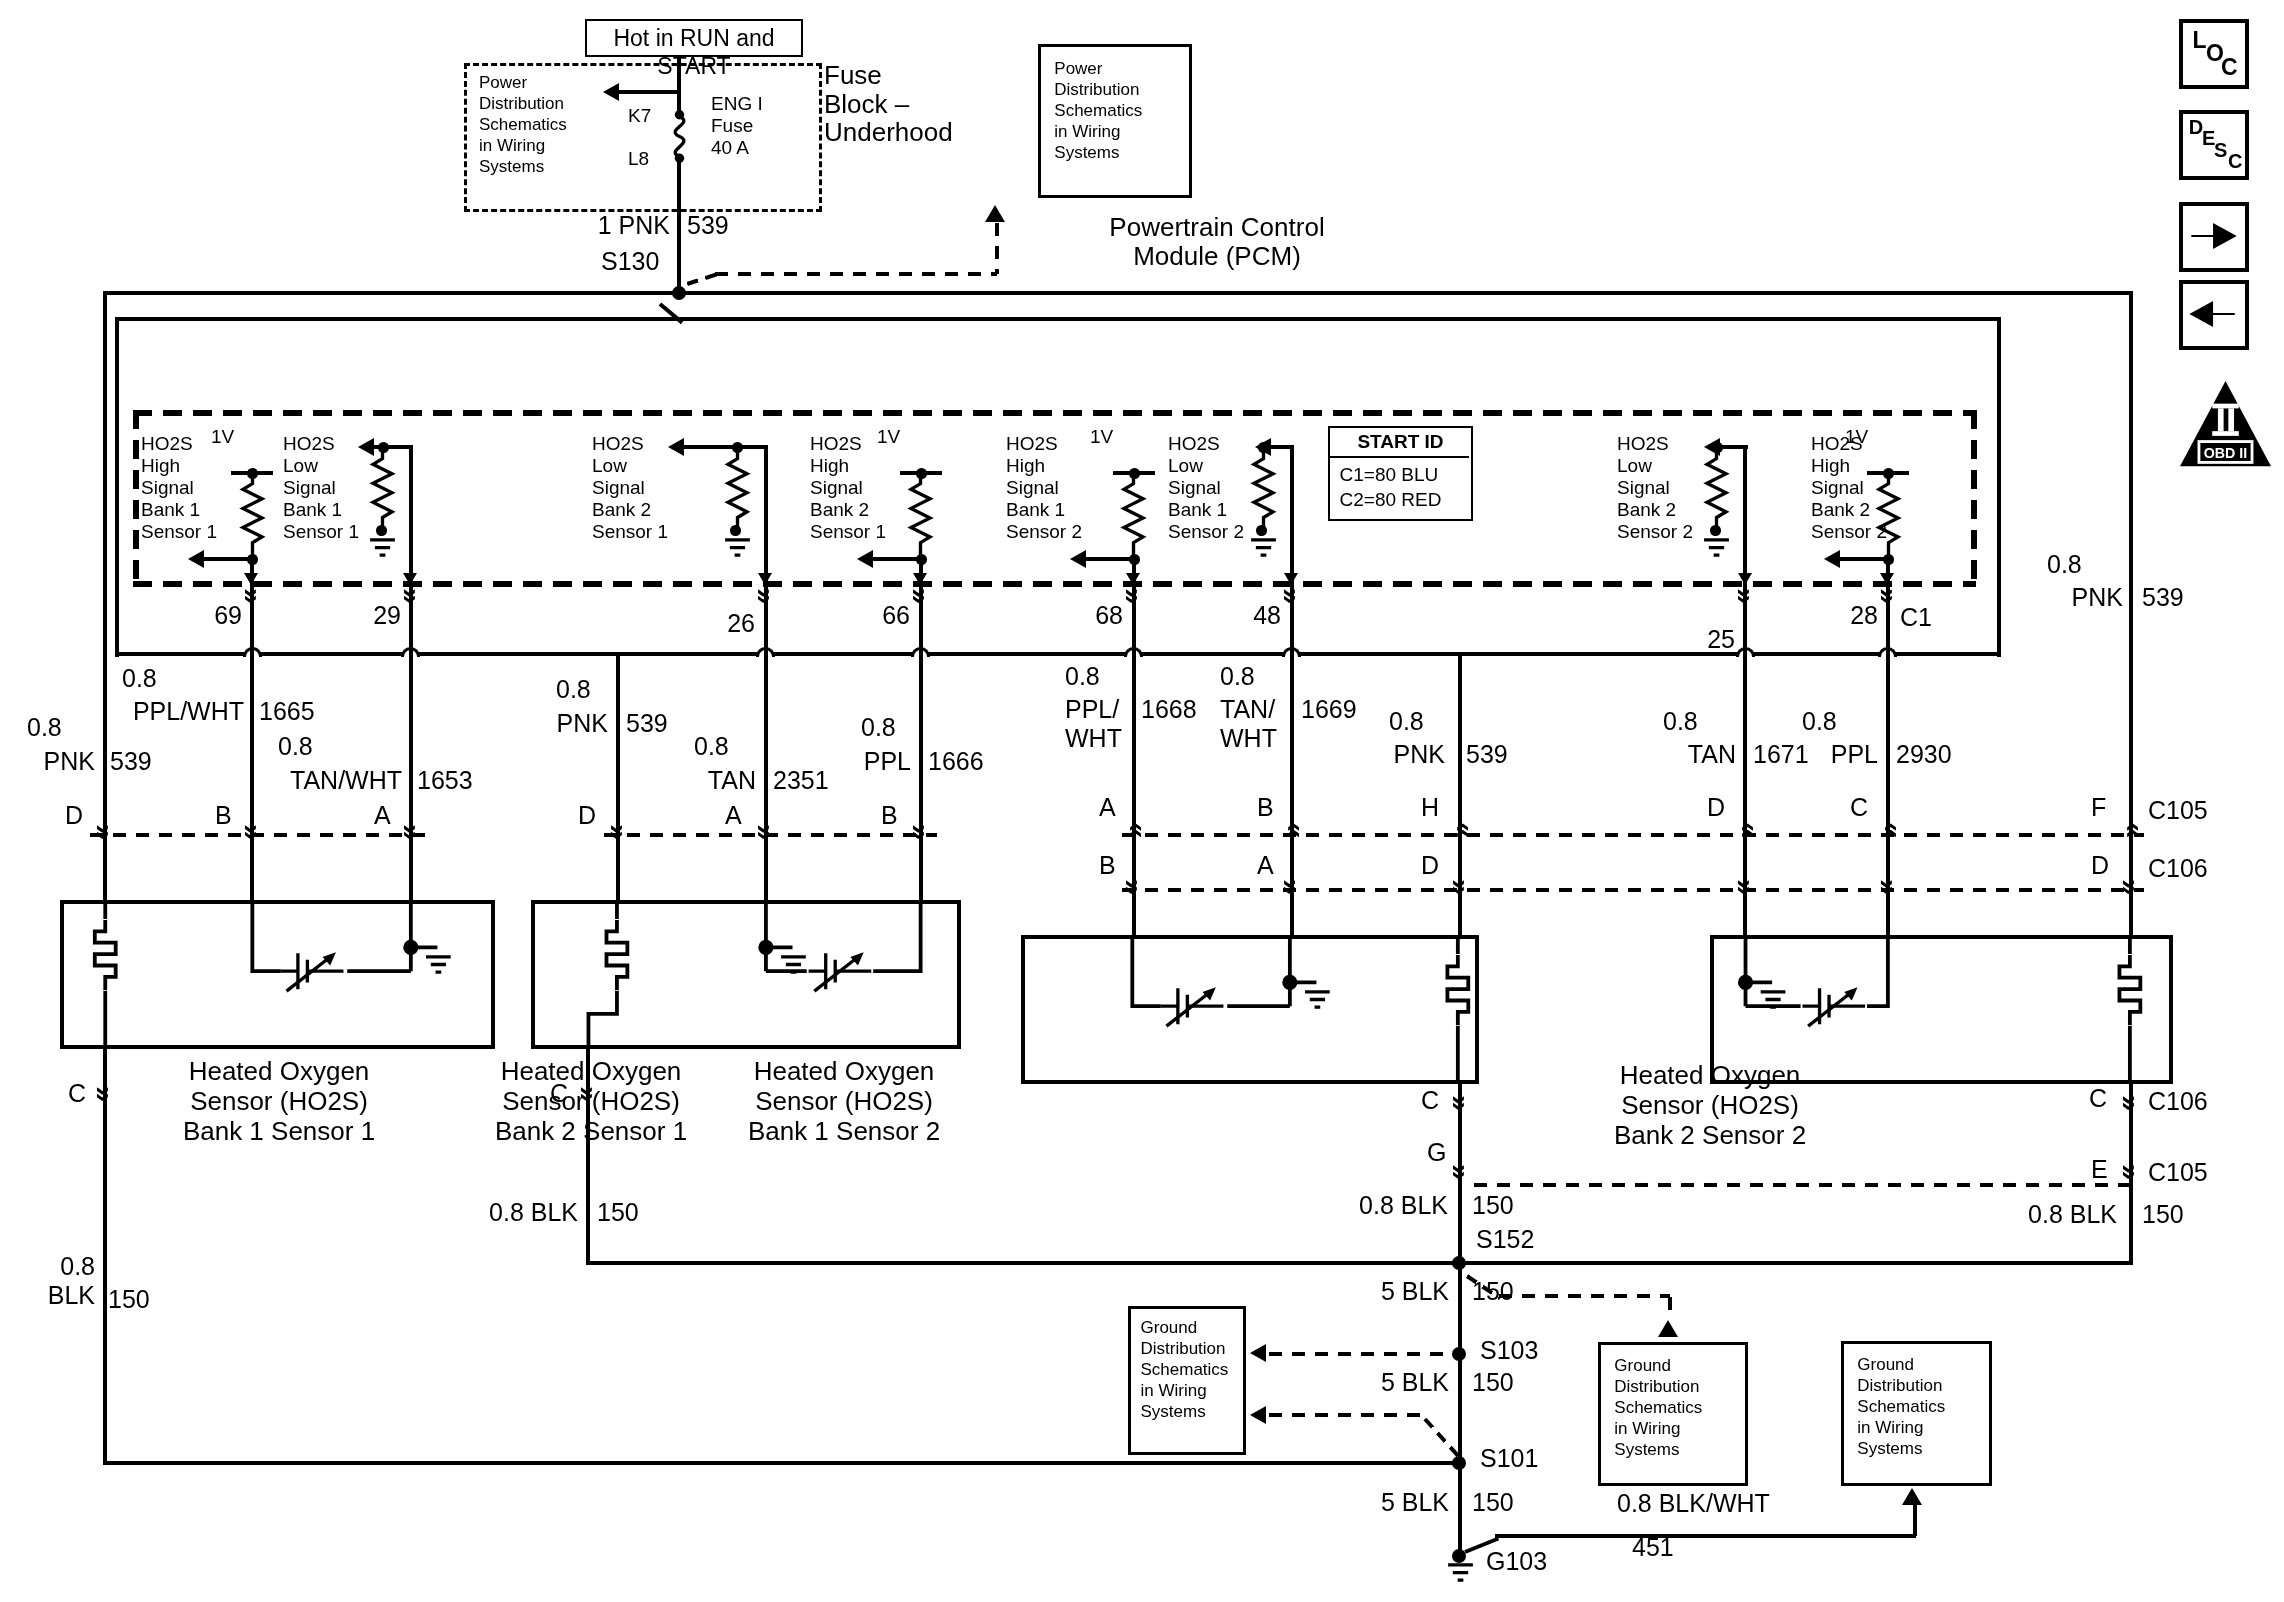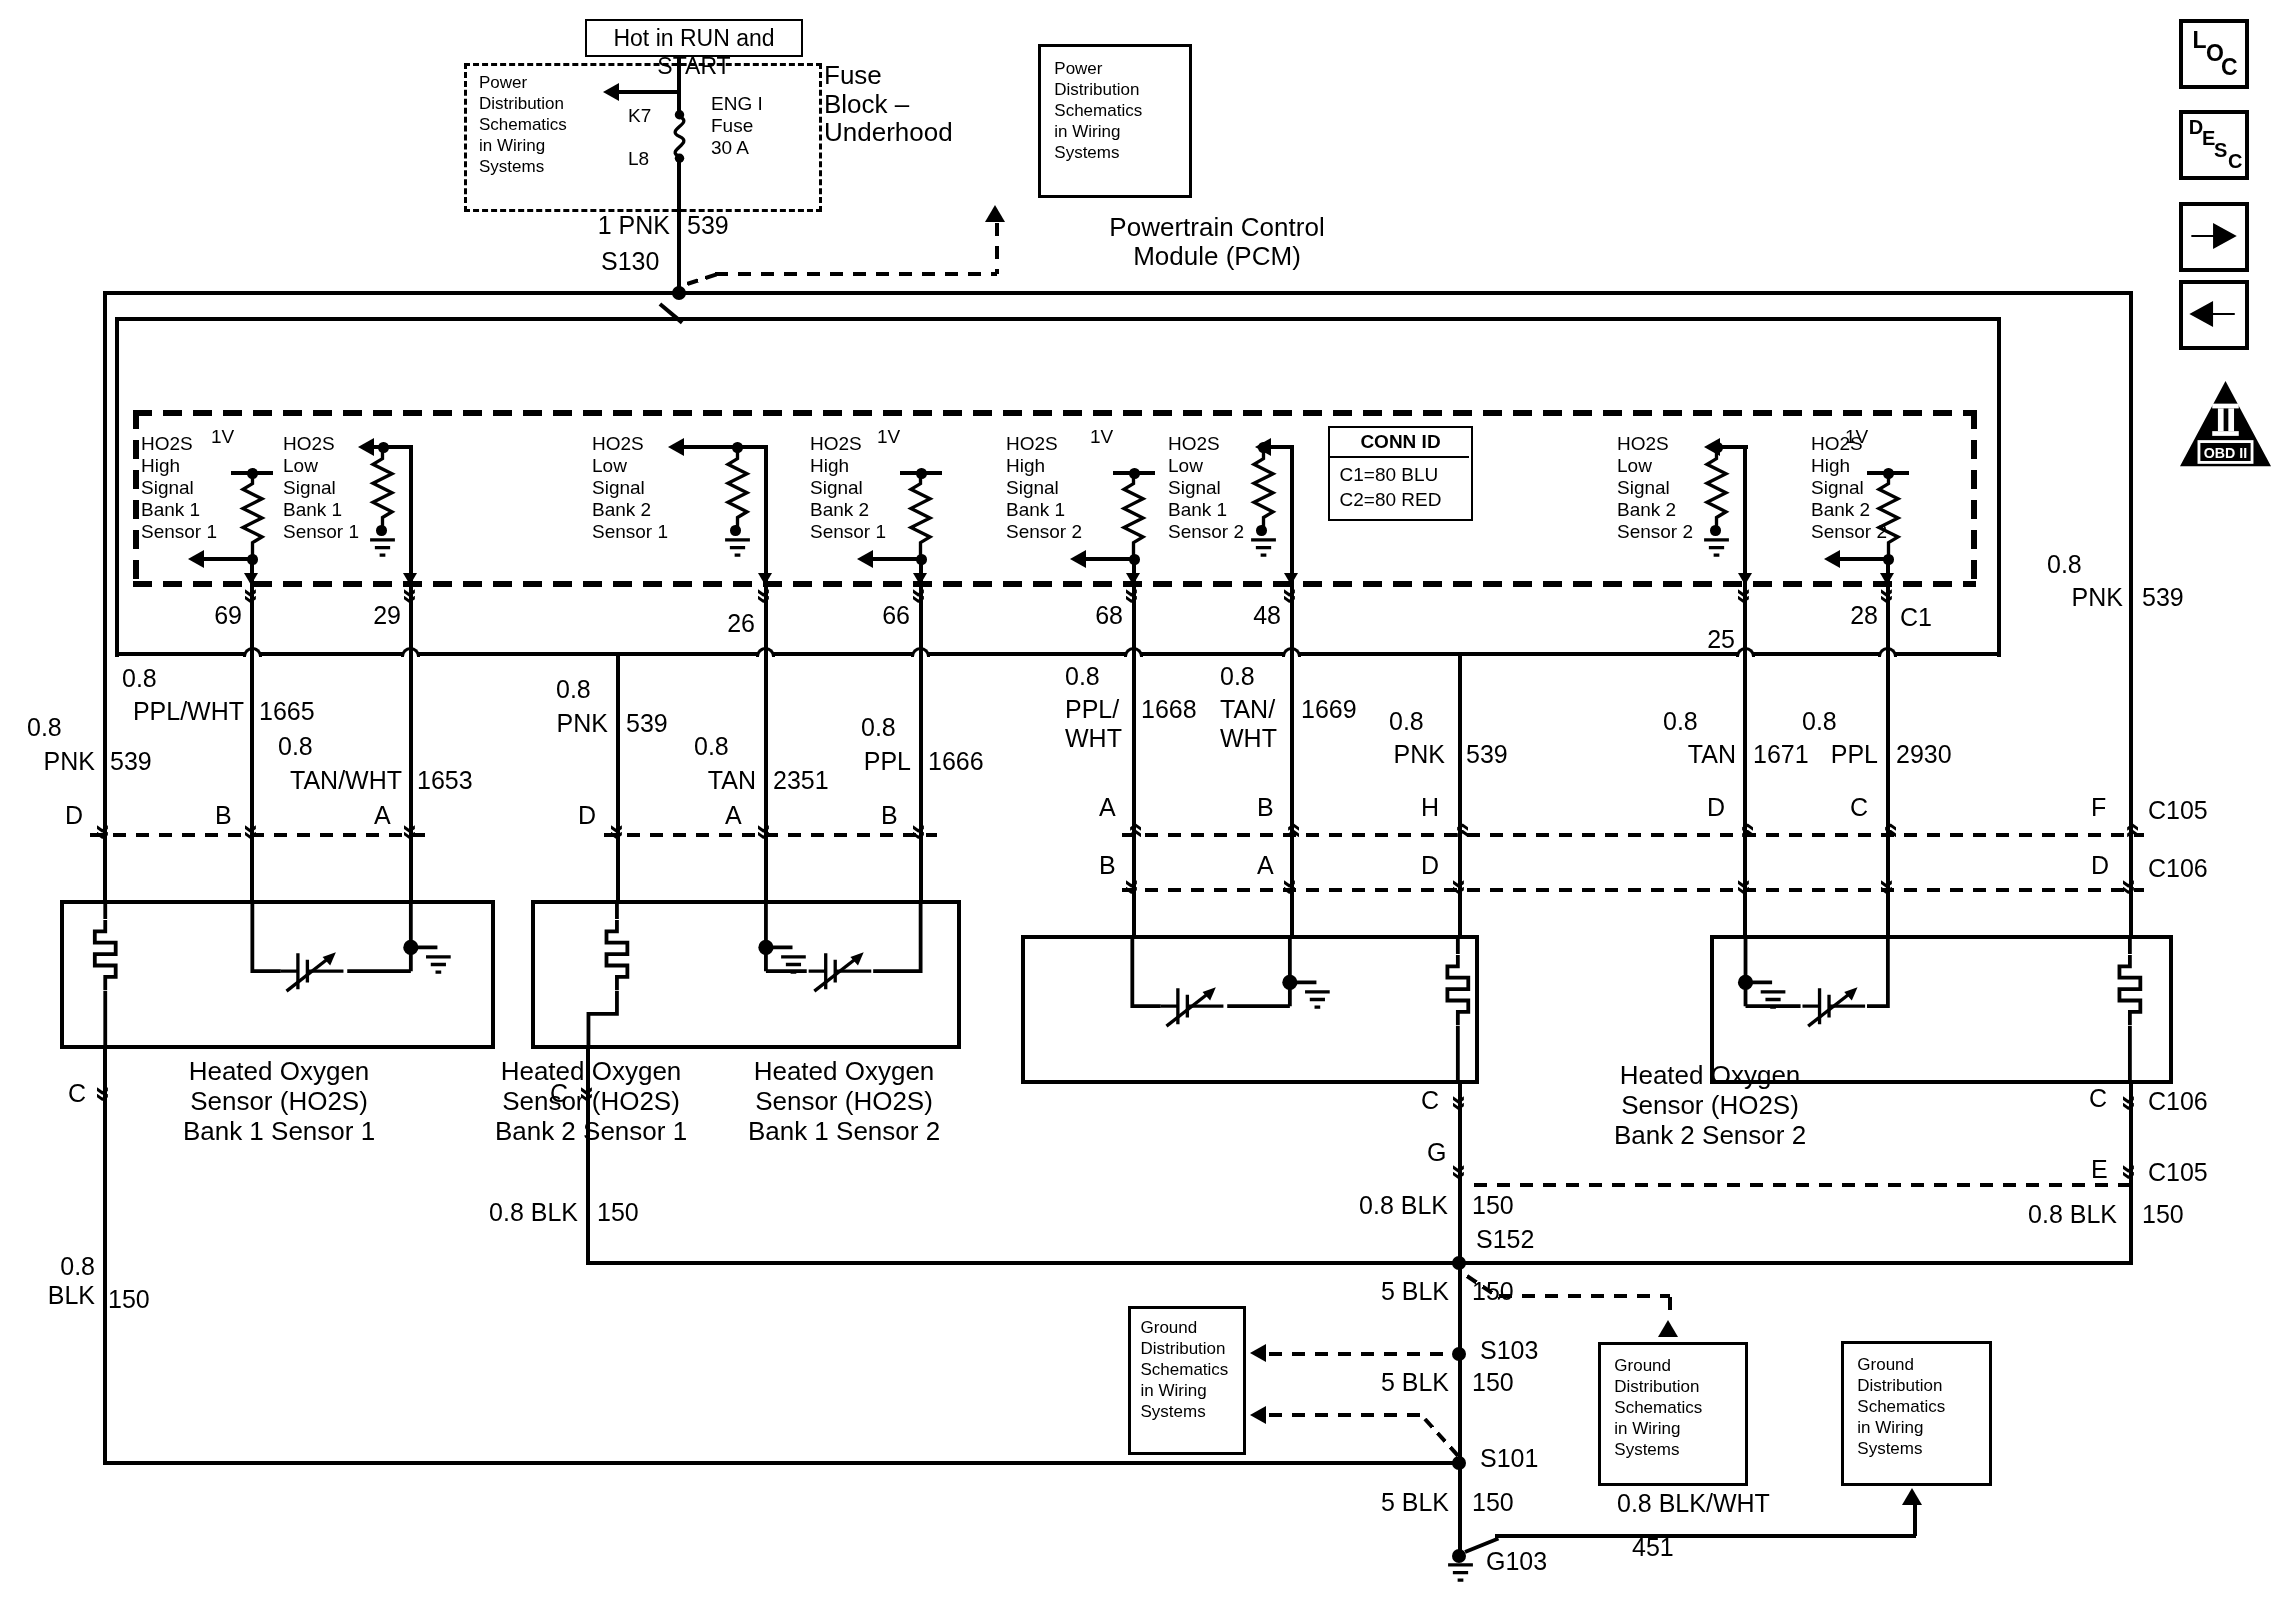--- a/index.html
+++ b/index.html
@@ -76,21 +76,21 @@
 <div class="tri-l" style="left:603px;top:83px"></div>
 <div class="v" style="left:677px;top:55px;height:63px"></div>
 <div class="v" style="left:677px;top:156px;height:139px"></div>
 <svg style="left:666px;top:110px" width="27" height="53" viewBox="0 0 28 56">
       <use href="#fuseg"></use>
     </svg>
 <div class="t20" style="left:628px;top:105px">K7</div>
 <div class="t20" style="left:628px;top:148px">L8</div>
 <div class="t20 pre" style="left:711px;top:93px">ENG I
 Fuse
-30 A</div>
+40 A</div>
 <div class="t26 pre" style="left:824px;top:61px;font-size:26px">Fuse
 Block –
 Underhood</div>
 <div class="box" style="left:1038px;top:44px;width:154px;height:154px">
   <div class="t18 pre" style="left:13.3px;top:11.4px;width:128px">Power
 Distribution
 Schematics
 in Wiring
 Systems</div>
 </div>
@@ -124,21 +124,21 @@
     <div class="hop" style="left:1282px;top:647px"></div>
 <div class="hop" style="left:1736px;top:647px"></div>
     <div class="hop" style="left:1878px;top:647px"></div>
 
 <div class="dbxh" style="left:133px;top:410px;width:1843px"></div>
 <div class="dbxh" style="left:133px;top:581px;width:1843px"></div>
 <div class="dbxv" style="left:133px;top:410px;height:177px"></div>
 <div class="dbxv" style="left:1971px;top:410px;height:177px"></div>
 
 <div class="box" style="left:1328px;top:426px;width:145px;height:95px;border-width:2.9px">
-  <div class="t20 ctr" style="left:0;top:2.9px;width:100%;font-weight:bold">CONN ID</div>
+  <div class="t20 ctr" style="left:0;top:2.9px;width:100%;font-weight:bold">START ID</div>
   <div class="h" style="left:0;top:27.6px;width:139px;height:2.9px"></div>
   <div class="t20" style="left:9.5px;top:36px">C1=80 BLU</div>
   <div class="t20" style="left:9.5px;top:61px">C2=80 RED</div>
 </div>
 
 <div class="t20 pre" style="left:141px;top:433px">HO2S
 High
 Signal
 Bank 1
 Sensor 1</div>

